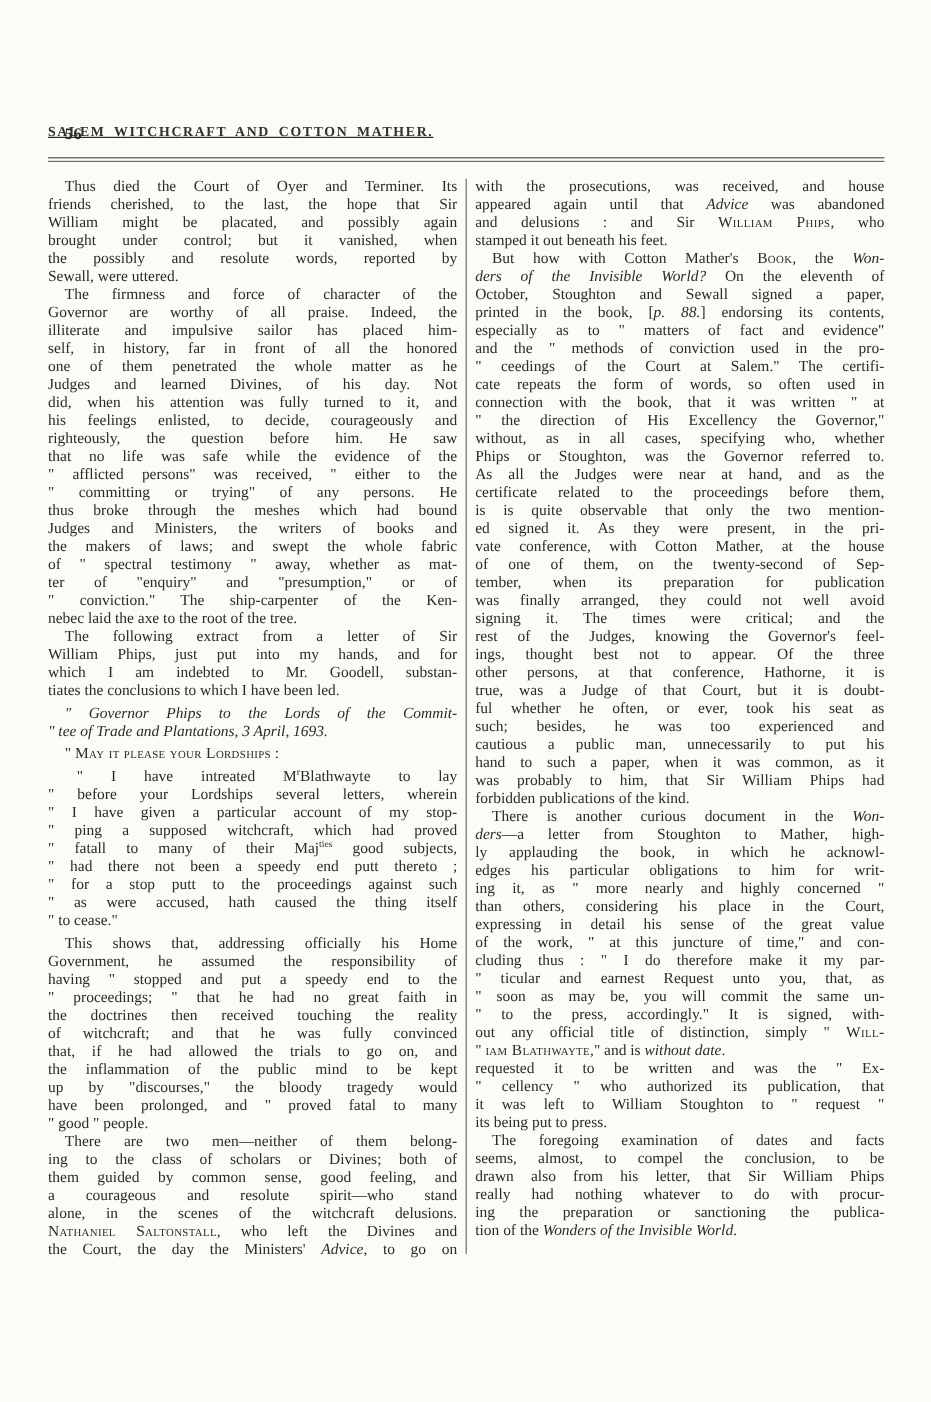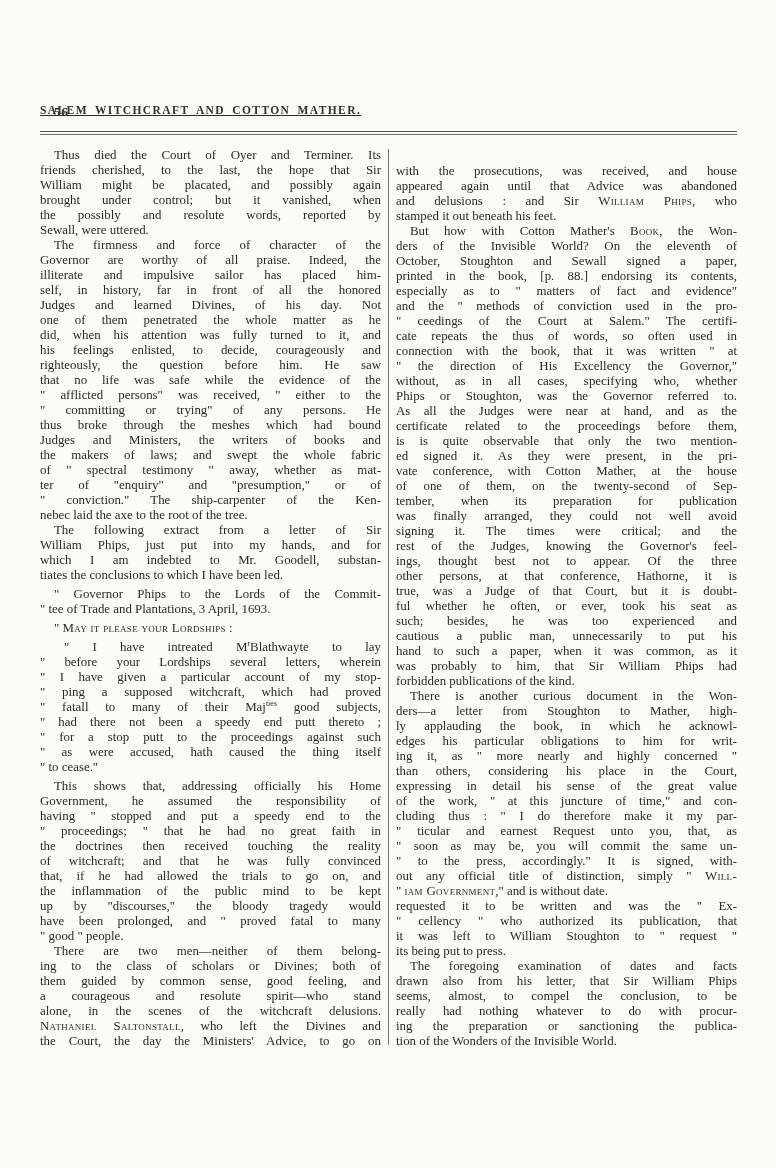--- a/index.html
+++ b/index.html
@@ -37,39 +37,39 @@
     font-weight:bold;
   }
   .double-rule{
     height:2px;
     border-top:1px solid #56544b;
     border-bottom:1px solid #6b6960;
     margin-bottom:13px;
   }
   .columns{
     display:flex;
-    align-items:flex-end;
+    align-items:flex-start;
   }
   .col{
     width:341px;
     font-size:12.9px;
     line-height:15px;
   }
   .divider{
     width:1px;
     align-self:stretch;
     background:#716f66;
     margin:1px 7px 4px 7px;
   }
   .line{text-align:left;white-space:normal;}
   .line.j{text-align:justify;text-align-last:justify;}
   .line.in1{text-indent:14px;}
   .line.in2{text-indent:24px;}
   .line.sp{margin-top:4px;}
-  .i{}
+  .i{font-style:italic;}
   .sc{font-variant:small-caps;letter-spacing:.3px;font-family:Liberation Serif, serif;}
   .sup{vertical-align:super;font-size:.62em;line-height:0;}
 </style>
 </head>
 <body>
 
 <div class="page">
   <div class="header-row">
     <span class="page-num">56</span>
     <span class="running-head">SALEM WITCHCRAFT AND COTTON MATHER.</span>
@@ -80,22 +80,22 @@
         <div class="line j in1"><span>Thus died the Court of Oyer and Terminer. Its</span></div>
         <div class="line j"><span>friends cherished, to the last, the hope that Sir</span></div>
         <div class="line j"><span>William might be placated, and possibly again</span></div>
         <div class="line j"><span>brought under control; but it vanished, when</span></div>
         <div class="line j"><span>the possibly and resolute words, reported by</span></div>
         <div class="line"><span>Sewall, were uttered.</span></div>
         <div class="line j in1"><span>The firmness and force of character of the</span></div>
         <div class="line j"><span>Governor are worthy of all praise. Indeed, the</span></div>
         <div class="line j"><span>illiterate and impulsive sailor has placed him-</span></div>
         <div class="line j"><span>self, in history, far in front of all the honored</span></div>
+        <div class="line j"><span>one of them penetrated the whole matter as he</span></div>
         <div class="line j"><span>Judges and learned Divines, of his day. Not</span></div>
-        <div class="line j"><span>one of them penetrated the whole matter as he</span></div>
         <div class="line j"><span>did, when his attention was fully turned to it, and</span></div>
         <div class="line j"><span>his feelings enlisted, to decide, courageously and</span></div>
         <div class="line j"><span>righteously, the question before him. He saw</span></div>
         <div class="line j"><span>that no life was safe while the evidence of the</span></div>
         <div class="line j"><span>" afflicted persons" was received, " either to the</span></div>
         <div class="line j"><span>" committing or trying" of any persons. He</span></div>
         <div class="line j"><span>thus broke through the meshes which had bound</span></div>
         <div class="line j"><span>Judges and Ministers, the writers of books and</span></div>
         <div class="line j"><span>the makers of laws; and swept the whole fabric</span></div>
         <div class="line j"><span>of " spectral testimony " away, whether as mat-</span></div>
@@ -143,21 +143,21 @@
         <div class="line j"><span>appeared again until that </span><span class="i">Advice</span><span> was abandoned</span></div>
         <div class="line j"><span>and delusions : and Sir </span><span class="sc">William Phips</span><span>, who</span></div>
         <div class="line"><span>stamped it out beneath his feet.</span></div>
         <div class="line j in1"><span>But how with Cotton Mather's </span><span class="sc">Book</span><span>, the </span><span class="i">Won-</span></div>
         <div class="line j"><span class="i">ders of the Invisible World?</span><span> On the eleventh of</span></div>
         <div class="line j"><span>October, Stoughton and Sewall signed a paper,</span></div>
         <div class="line j"><span>printed in the book, [</span><span class="i">p. 88.</span><span>] endorsing its contents,</span></div>
         <div class="line j"><span>especially as to " matters of fact and evidence"</span></div>
         <div class="line j"><span>and the " methods of conviction used in the pro-</span></div>
         <div class="line j"><span>" ceedings of the Court at Salem." The certifi-</span></div>
-        <div class="line j"><span>cate repeats the thus of words, so often used in</span></div>
+        <div class="line j"><span>cate repeats the form of words, so often used in</span></div>
         <div class="line j"><span>connection with the book, that it was written " at</span></div>
         <div class="line j"><span>" the direction of His Excellency the Governor,"</span></div>
         <div class="line j"><span>without, as in all cases, specifying who, whether</span></div>
         <div class="line j"><span>Phips or Stoughton, was the Governor referred to.</span></div>
         <div class="line j"><span>As all the Judges were near at hand, and as the</span></div>
         <div class="line j"><span>certificate related to the proceedings before them,</span></div>
         <div class="line j"><span>is is quite observable that only the two mention-</span></div>
         <div class="line j"><span>ed signed it. As they were present, in the pri-</span></div>
         <div class="line j"><span>vate conference, with Cotton Mather, at the house</span></div>
         <div class="line j"><span>of one of them, on the twenty-second of Sep-</span></div>
@@ -180,26 +180,26 @@
         <div class="line j"><span>edges his particular obligations to him for writ-</span></div>
         <div class="line j"><span>ing it, as " more nearly and highly concerned "</span></div>
         <div class="line j"><span>than others, considering his place in the Court,</span></div>
         <div class="line j"><span>expressing in detail his sense of the great value</span></div>
         <div class="line j"><span>of the work, " at this juncture of time," and con-</span></div>
         <div class="line j"><span>cluding thus : " I do therefore make it my par-</span></div>
         <div class="line j"><span>" ticular and earnest Request unto you, that, as</span></div>
         <div class="line j"><span>" soon as may be, you will commit the same un-</span></div>
         <div class="line j"><span>" to the press, accordingly." It is signed, with-</span></div>
         <div class="line j"><span>out any official title of distinction, simply " </span><span class="sc">Will-</span></div>
-        <div class="line"><span>" </span><span class="sc">iam Government</span><span>," and is </span><span class="i">without date</span><span>.</span></div>
+        <div class="line"><span>" </span><span class="sc">iam Blathwayte</span><span>," and is </span><span class="i">without date</span><span>.</span></div>
         <div class="line j"><span>requested it to be written and was the " Ex-</span></div>
         <div class="line j"><span>" cellency " who authorized its publication, that</span></div>
         <div class="line j"><span>it was left to William Stoughton to " request "</span></div>
         <div class="line"><span>its being put to press.</span></div>
         <div class="line j in1"><span>The foregoing examination of dates and facts</span></div>
+        <div class="line j"><span>seems, almost, to compel the conclusion, to be</span></div>
         <div class="line j"><span>drawn also from his letter, that Sir William Phips</span></div>
-        <div class="line j"><span>seems, almost, to compel the conclusion, to be</span></div>
         <div class="line j"><span>really had nothing whatever to do with procur-</span></div>
         <div class="line j"><span>ing the preparation or sanctioning the publica-</span></div>
         <div class="line"><span>tion of the </span><span class="i">Wonders of the Invisible World</span><span>.</span></div>
       </div>
   </div>
 </div>
 
 </body></html>

